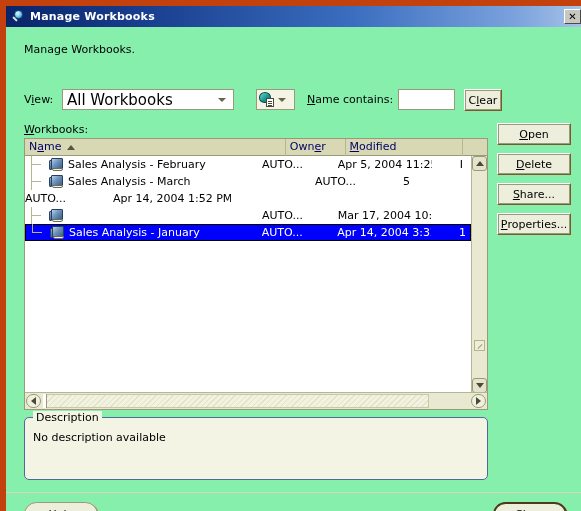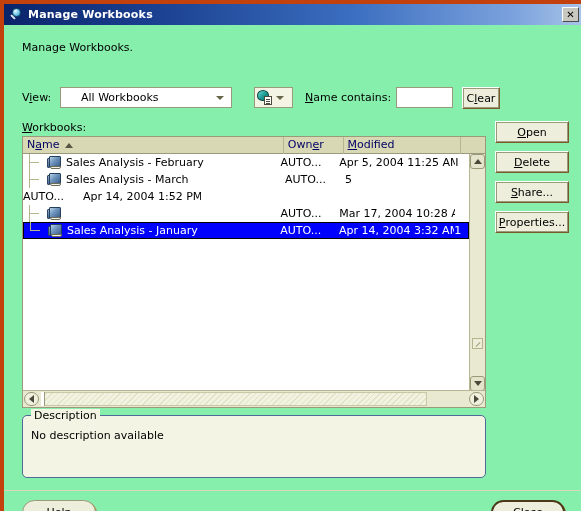--- a/index.html
+++ b/index.html
@@ -13,21 +13,21 @@
     font-size: 11px;
     color: #000;
   }
 
   .window {
     position: relative;
     width: 581px;
     height: 511px;
     background: #f4f4e4;
     box-sizing: border-box;
-    border: 4px solid #c2410c;
+    border: 6px solid #c2410c;
   }
 
   
   .titlebar {
     position: absolute;
     left: 0; top: 0;
     width: 579px; height: 21px;
     background: linear-gradient(to right, #0a246a 0%, #1a3f8f 25%, #3b6ec0 60%, #7ba2dd 88%, #a8c4e8 100%);
     display: flex;
     align-items: center;
@@ -117,22 +117,22 @@
     width: 172px; height: 21px;
     background: #ffffff;
     border: 1px solid #9a9a7a;
     box-shadow: inset 1px 1px 0 #ffffff;
     box-sizing: border-box;
     display: flex;
     align-items: center;
     cursor: default;
   }
   .combo .cval {
-    padding-left: 20px;
-    font-size: 11px;
+    padding-left: 4px;
+    font-size: 15px;
     flex: 1 1 auto;
     white-space: nowrap;
     overflow: hidden;
   }
   .arrow-dn {
     width: 0; height: 0;
     border-left: 4px solid transparent;
     border-right: 4px solid transparent;
     border-top: 4px solid #66664a;
     margin-right: 7px;
@@ -275,20 +275,21 @@
     overflow: hidden;
   }
   .row {
     display: flex;
     height: 17px;
     align-items: center;
     font-size: 11px;
     white-space: nowrap;
     cursor: default;
     box-sizing: border-box;
+    gap: 28px;
   }
   .row.selected {
     background: #0000ff;
     color: #ffffff;
     border: 1px solid #000000;
   }
   .cell-name {
     width: 262px;
     display: flex;
     align-items: center;

